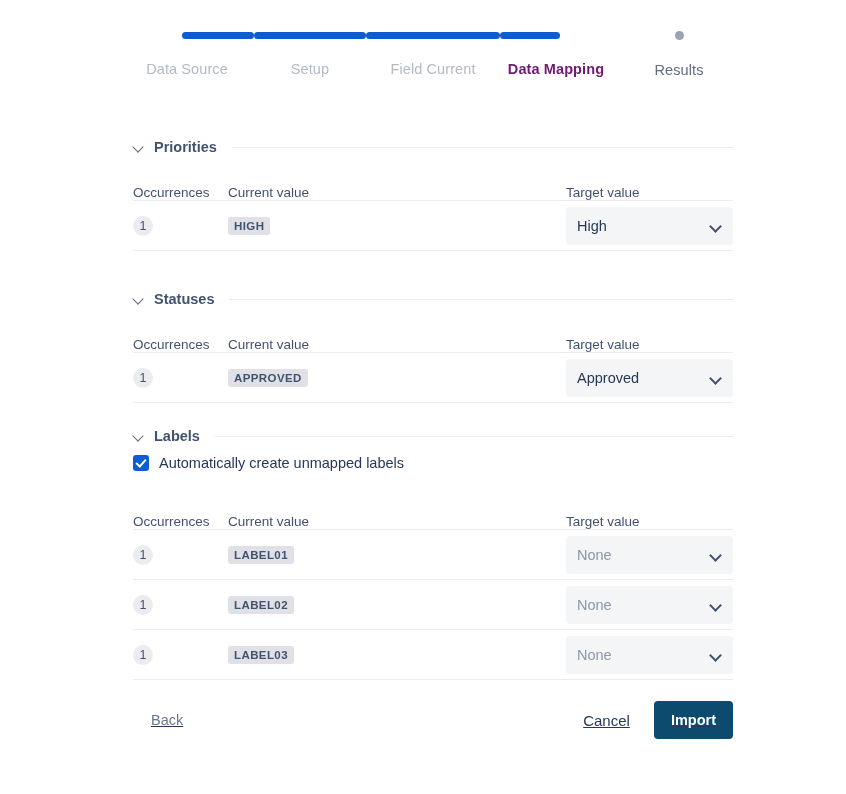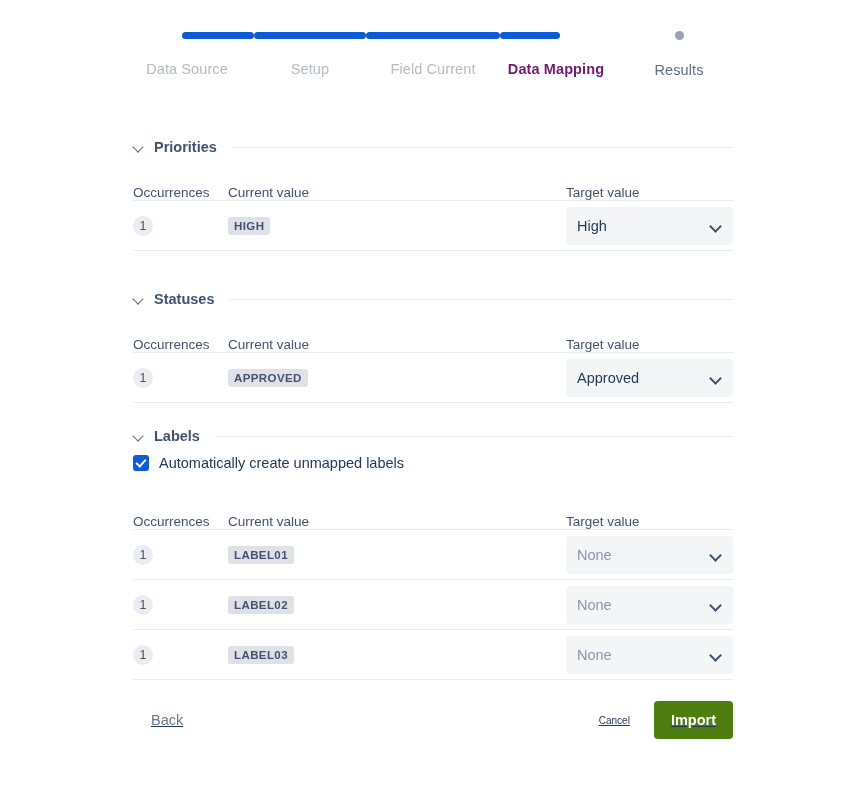--- a/index.html
+++ b/index.html
@@ -235,33 +235,33 @@
     font-size: 14.5px;
     color: #6b778c;
     background: none;
     border: none;
     padding: 6px 18px;
     cursor: pointer;
     font-family: inherit;
   }
   .footer-spacer { flex: 1 1 auto; }
   .btn-cancel {
-    font-size: 10px;
+    font-size: 15px;
     color: #253858;
     background: none;
     border: none;
     padding: 6px 14px;
     cursor: pointer;
     font-family: inherit;
   }
   .btn-import {
     font-size: 14.5px;
     font-weight: bold;
     color: #ffffff;
-    background: #4d7c0f;
+    background: #0c4a6e;
     border: none;
     border-radius: 4px;
     padding: 11px 17px;
     margin-left: 10px;
     cursor: pointer;
     font-family: inherit;
   }
 </style>
 </head>
 <body>

